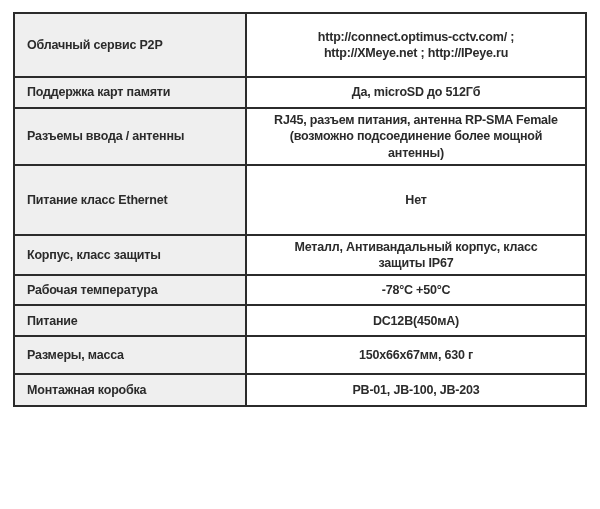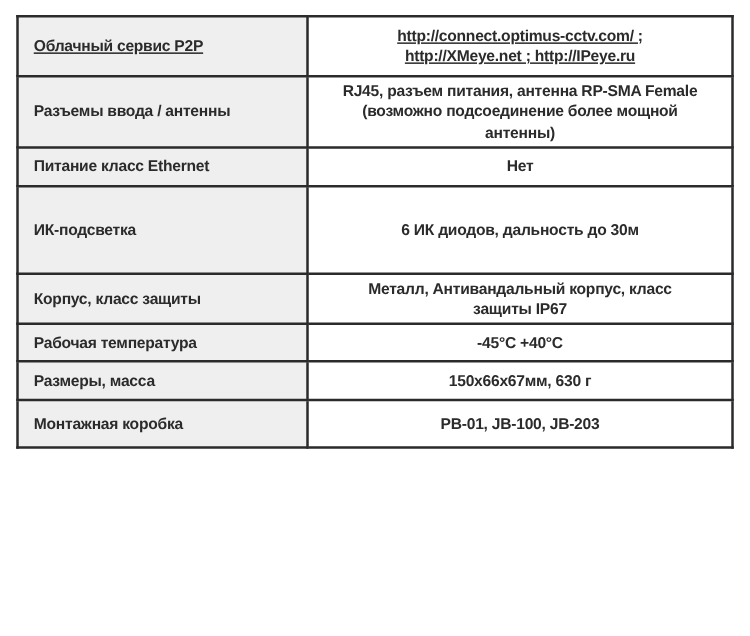--- a/index.html
+++ b/index.html
@@ -39,21 +39,21 @@
     padding: 3px 8px 3px 12px;
     font-weight: bold;
   }
   .spec-table td {
     background: var(--value-bg, #ffffff);
     text-align: center;
     padding: 3px 10px;
     white-space: pre-line;
   }
   
-  .spec-table tr:nth-child(1)  { height: 48px; text-decoration: underline; }
+  .spec-table tr:nth-child(1)  { height: 64px; }
   .spec-table tr:nth-child(2)  { height: 31px; }
   .spec-table tr:nth-child(3)  { height: 31px; }
   .spec-table tr:nth-child(4)  { height: 70px; }
   .spec-table tr:nth-child(5)  { height: 32px; }
   .spec-table tr:nth-child(6)  { height: 30px; }
   .spec-table tr:nth-child(7)  { height: 31px; }
   .spec-table tr:nth-child(8)  { height: 38px; }
   .spec-table tr:nth-child(9)  { height: 32px; }
   .spec-table tr:nth-child(10) { height: 30px; }
   .spec-table tr:nth-child(11) { height: 36px; font-family: Liberation Serif, serif; }
@@ -62,41 +62,45 @@
 <body>
 
 <table class="spec-table">
   <tbody id="spec-tbody">
       <tr>
         <th>Облачный сервис P2P</th>
         <td>http://connect.optimus-cctv.com/ ;
 http://XMeye.net ; http://IPeye.ru</td>
       </tr>
       <tr>
+        <th>Поддержка карт памяти</th>
+        <td>Да, microSD до 512Гб</td>
+      </tr>
+      <tr>
         <th>Разъемы ввода / антенны</th>
         <td>RJ45, разъем питания, антенна RP-SMA Female
 (возможно подсоединение более мощной
 антенны)</td>
       </tr>
       <tr>
         <th>Питание класс Ethernet</th>
         <td>Нет</td>
       </tr>
       <tr>
-        <th>ИК-подсветка</th>
-        <td>6 ИК диодов, дальность до 30м</td>
-      </tr>
-      <tr>
         <th>Корпус, класс защиты</th>
         <td>Металл, Антивандальный корпус, класс
 защиты IP67</td>
       </tr>
       <tr>
         <th>Рабочая температура</th>
-        <td>-45°C +40°C</td>
+        <td>-78°C +50°C</td>
+      </tr>
+      <tr>
+        <th>Питание</th>
+        <td>DC12В(450мА)</td>
       </tr>
       <tr>
         <th>Размеры, масса</th>
         <td>150x66x67мм, 630 г</td>
       </tr>
       <tr>
         <th>Монтажная коробка</th>
         <td>PB-01, JB-100, JB-203</td>
       </tr>
     </tbody>

